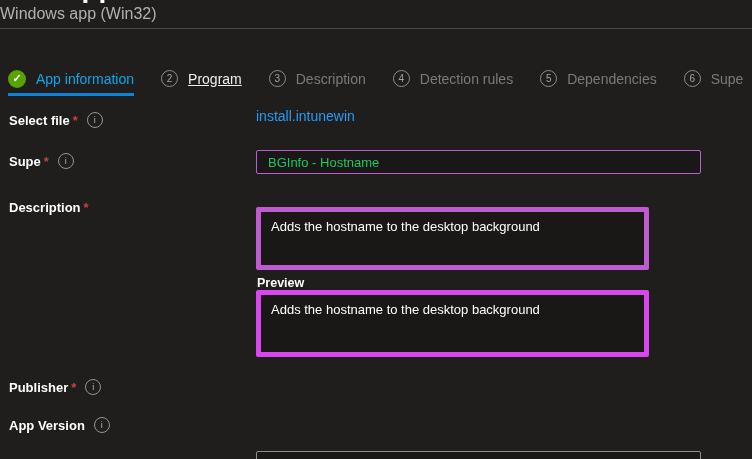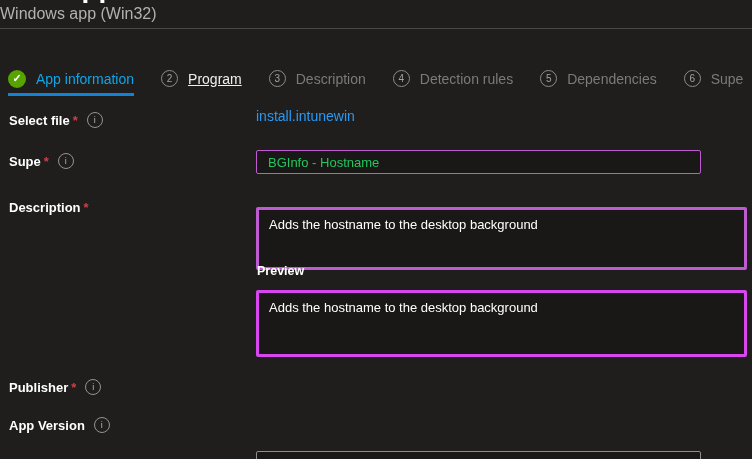--- a/index.html
+++ b/index.html
@@ -54,22 +54,22 @@
     text-decoration:none; cursor:pointer; white-space:nowrap;
   }
   .text-input {
     position:absolute; left:256px; width:445px; height:24px;
     background:#191817; border:1px solid #8f8d8b; border-radius:2px;
     color:#22c55e; font-size:13px; padding:0 11px; box-sizing:border-box;
     font-family:inherit; outline:none;
   }
   .text-input::placeholder { color:#999794; opacity:1; }
   .textarea {
-    position:absolute; left:256px; width:491px;
-    background:#191817; border:3px solid #d946ef; border-radius:2px;
+    position:absolute; left:256px; width:393px;
+    background:#191817; border:5px solid #d946ef; border-radius:2px;
     color:#ffffff; font-size:13px; line-height:1.4; padding:6px 10px;
     box-sizing:border-box; resize:none; overflow:hidden;
     font-family:inherit; outline:none;
   }
   .purple-border { border-color:#bf5bd1; }
   .preview-label {
     position:absolute; left:257px; font-size:12.5px; font-weight:700; color:#ffffff;
   }
 </style>
 </head>
@@ -127,21 +127,21 @@
       </span>
   </div>
   <input class="text-input purple-border" style="top: 150px;" spellcheck="false" value="BGInfo - Hostname">
 
   <div class="field-label" style="top:200px">
     <span>Description</span>
       <span class="req">*</span>
   </div>
   <textarea class="textarea purple-border" style="top: 207px; height: 63px;" spellcheck="false">Adds the hostname to the desktop background</textarea>
 
-  <div class="preview-label" style="top:264px">Preview</div>
+  <div class="preview-label" style="top:276px">Preview</div>
   <textarea class="textarea" style="top: 290px; height: 67px;" spellcheck="false">Adds the hostname to the desktop background</textarea>
 
   <div class="field-label" style="top:379px">
     <span>Publisher</span>
       <span class="req">*</span>
     <span class="info-icon">
         <span>i</span>
       </span>
   </div>
 

